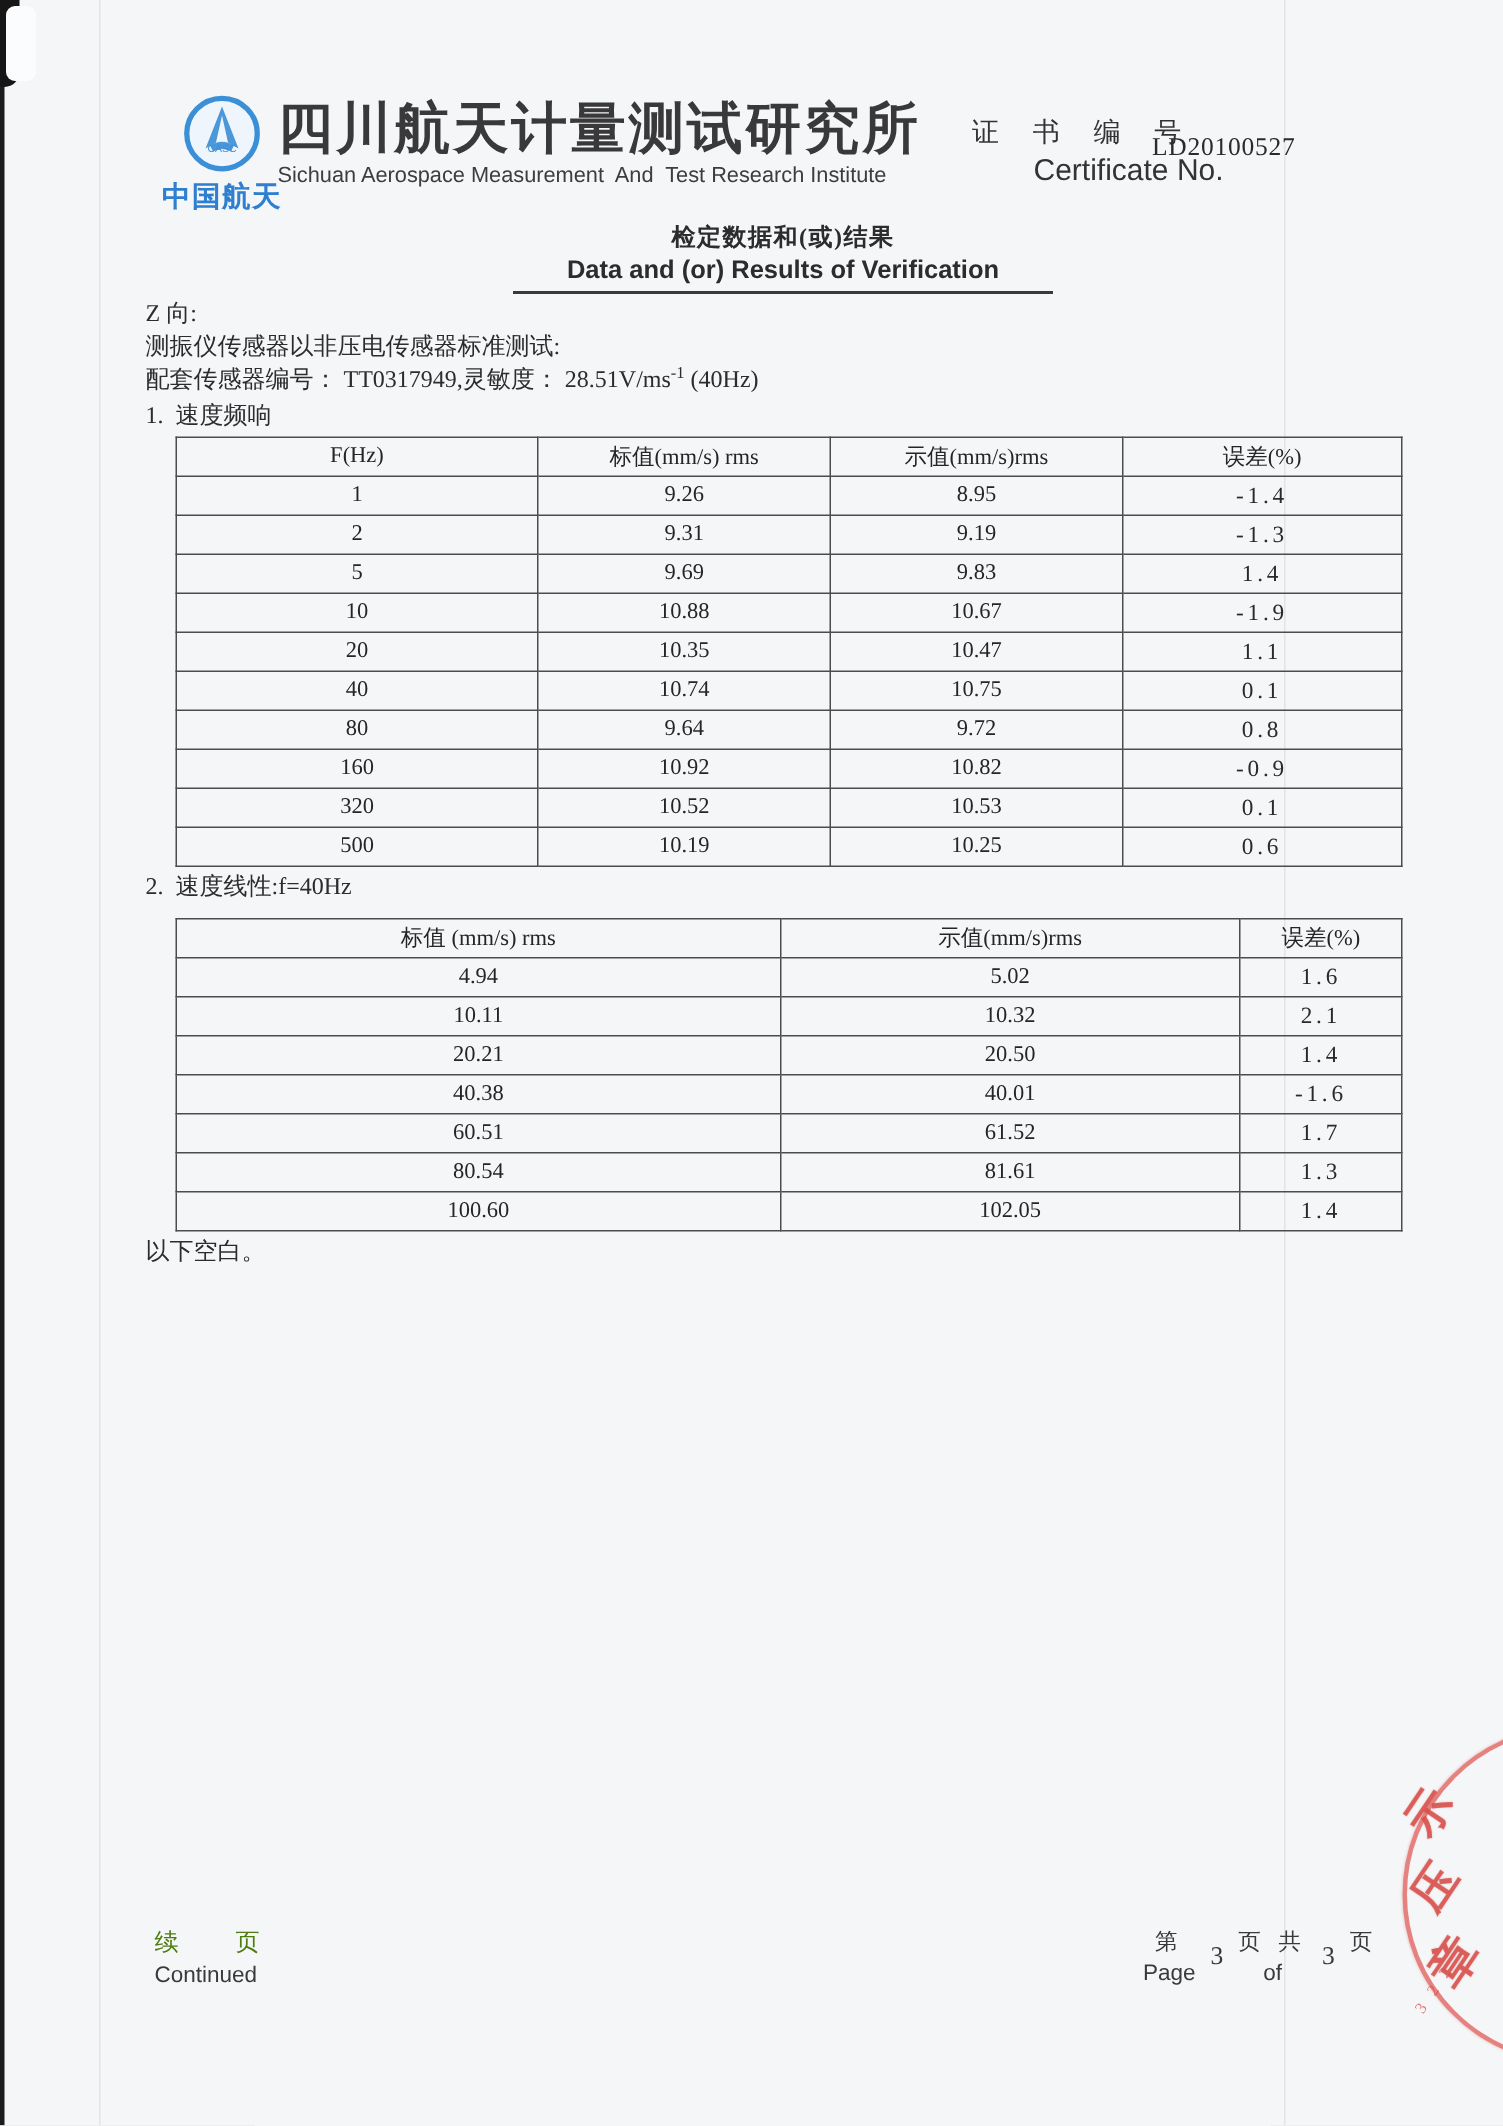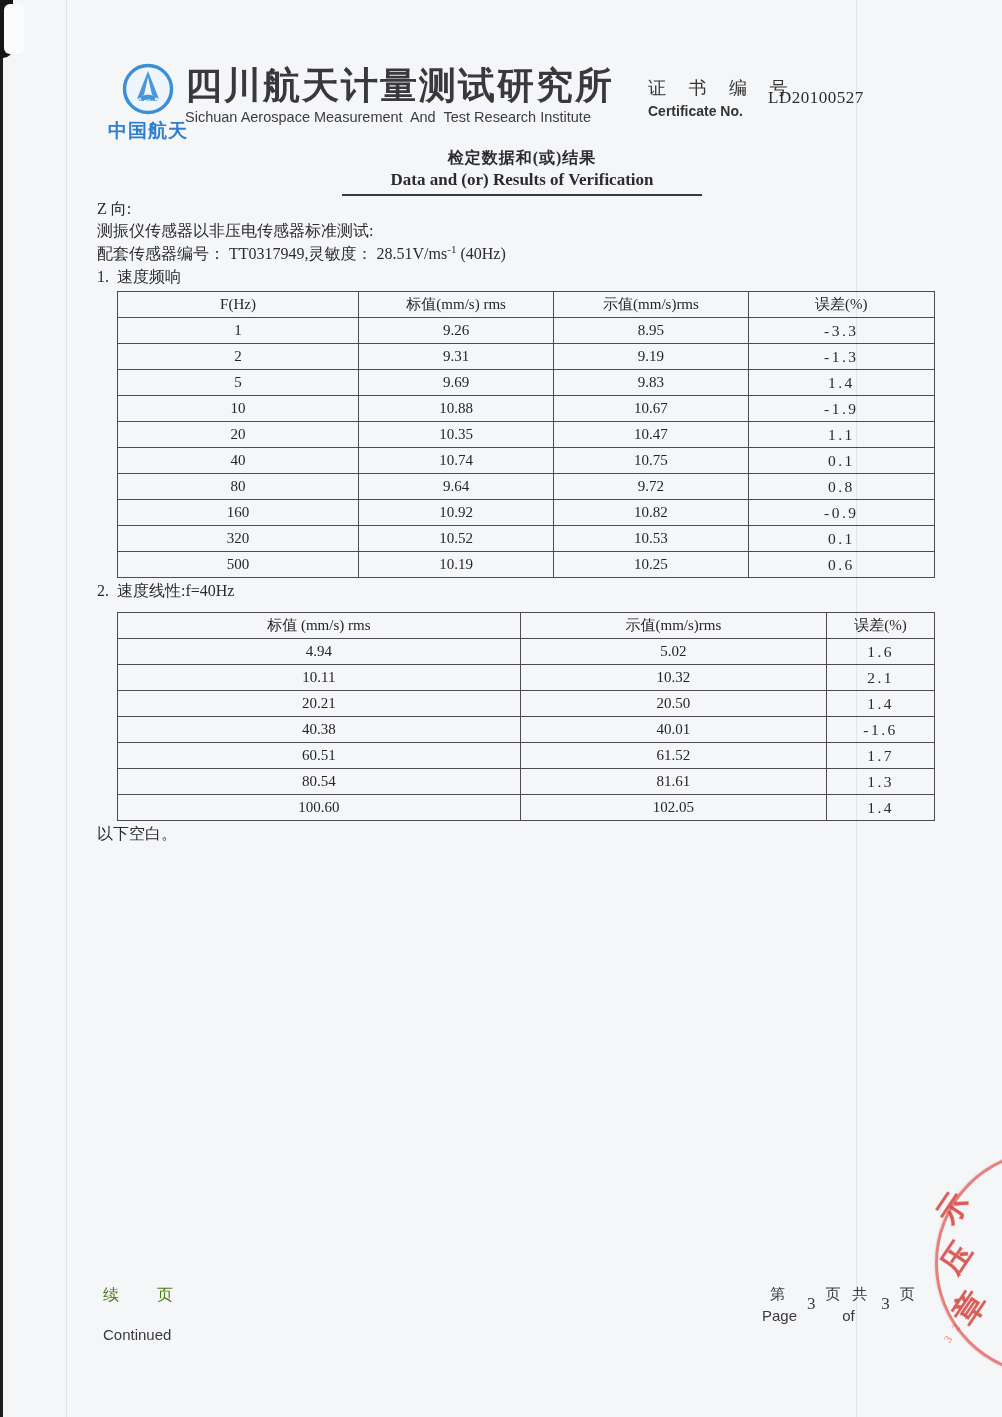--- a/index.html
+++ b/index.html
@@ -21,47 +21,47 @@
 
   
   .logo{position:absolute;left:103px;top:63px;width:90px;text-align:center;}
   .logo-circle{width:52px;height:52px;margin:0 auto;}
   .logo-org{margin-top:3px;font-size:19px;font-weight:bold;color:#2e7fd0;letter-spacing:1px;font-family:Liberation Mono, monospace;}
   .inst{position:absolute;left:185px;top:66px;width:470px;}
   .inst-cn{font-size:37px;font-weight:bold;color:#39393b;letter-spacing:2px;line-height:1.1;font-family:"Liberation Sans",sans-serif;}
   .inst-en{margin-top:2px;font-size:14.5px;color:#3d3d40;font-family:"Liberation Sans",sans-serif;white-space:pre;}
   .cert-block{position:absolute;left:648px;top:76px;}
   .cert-cn{font-size:18px;letter-spacing:9px;color:#333;}
-  .cert-en{font-size:14px;font-weight:bold;color:#333;font-family:"Liberation Sans",sans-serif;margin-top:3px;}
+  .cert-en{font-size:20px;font-weight:normal;color:#333;font-family:"Liberation Sans",sans-serif;margin-top:3px;margin-left:41px;}
   .cert-no{position:absolute;left:768px;top:88px;font-size:17px;color:#2b2b2d;letter-spacing:0.5px;}
 
   
   .title-block{position:absolute;left:342px;top:148px;width:360px;text-align:center;}
   .title-cn{font-size:16px;font-weight:bold;letter-spacing:1px;color:#2c2c2e;}
-  .title-en{font-size:17px;font-weight:bold;color:#2c2c2e;font-family:Liberation Serif, serif;margin-top:1px;padding-bottom:4px;border-bottom:2px solid #3a3a3c;}
+  .title-en{font-size:17px;font-weight:bold;color:#2c2c2e;font-family:Liberation Sans, sans-serif;margin-top:1px;padding-bottom:4px;border-bottom:2px solid #3a3a3c;}
 
   
   .bline{position:absolute;left:97px;font-size:16px;color:#2c2c2e;white-space:pre;}
   .l1{top:199px;} .l2{top:221px;} .l3{top:243px;} .sec1{top:267px;}
   .sec2{top:581px;} .blank{top:824px;}
   sup{font-size:11px;}
 
   
   table.dtab{position:absolute;left:117px;width:818px;border-collapse:collapse;table-layout:fixed;
     font-size:15px;color:#252527;}
   table.dtab th,table.dtab td{border:1px solid #4c4c4e;text-align:center;font-weight:normal;
     padding:0;height:25px;overflow:hidden;}
   #table1{top:291px;padding-left:28px;}
   #table2{top:612px;}
   table.dtab td:last-child{letter-spacing:2.5px;font-size:15.5px;color:#2a2a2c;}
 
   
   .foot-left{position:absolute;left:103px;top:1285px;}
   .foot-left-cn{font-size:16px;color:#4d7c0f;white-space:pre;letter-spacing:2px;}
-  .foot-left-en{font-size:15px;color:#3a3a3c;font-family:"Liberation Sans",sans-serif;margin-top:20px;}
+  .foot-left-en{font-size:15px;color:#3a3a3c;font-family:"Liberation Sans",sans-serif;margin-top:2px;}
   .foot-right{position:absolute;left:762px;top:1285px;display:flex;align-items:flex-start;color:#3a3a3c;}
   .fr-col{display:flex;flex-direction:column;align-items:center;}
   .fr-cn{font-size:15px;letter-spacing:4px;white-space:pre;}
   .fr-en{font-size:15px;font-family:"Liberation Sans",sans-serif;margin-top:3px;}
   .fr-num{font-size:17px;padding:9px 10px 0 10px;}
 
   
   .stamp-ring{position:absolute;left:935px;top:1150px;width:220px;height:220px;border-radius:50%;
     border:3.5px solid rgba(224,90,85,0.75);box-shadow:0 0 2px rgba(224,90,85,0.5);}
   .stamp-char{position:absolute;color:rgba(215,80,75,0.8);font-weight:bold;
@@ -127,21 +127,21 @@
           <th>标值(mm/s) rms</th>
           <th>示值(mm/s)rms</th>
           <th>误差(%)</th>
         </tr>
       </thead>
     <tbody>
         <tr>
           <td>1</td>
           <td>9.26</td>
           <td>8.95</td>
-          <td>-3.3</td>
+          <td>-1.4</td>
         </tr>
         <tr>
           <td>2</td>
           <td>9.31</td>
           <td>9.19</td>
           <td>-1.3</td>
         </tr>
         <tr>
           <td>5</td>
           <td>9.69</td>

